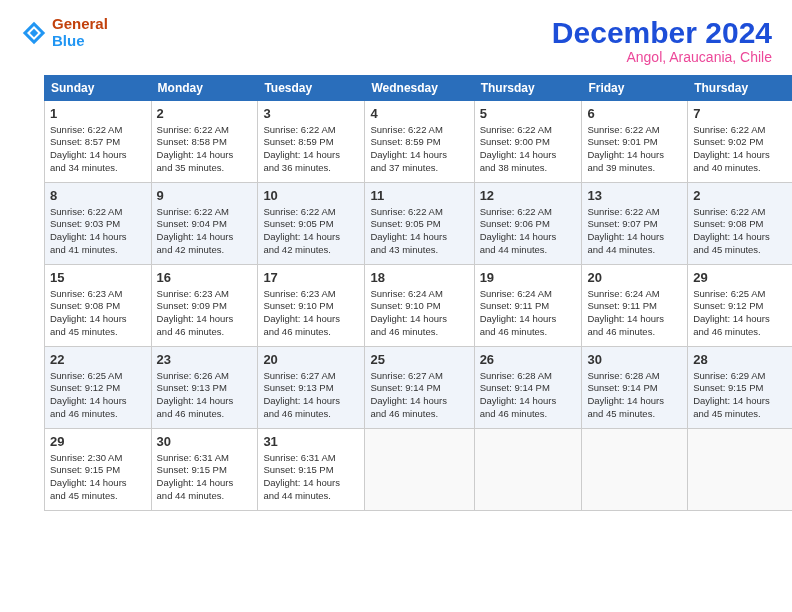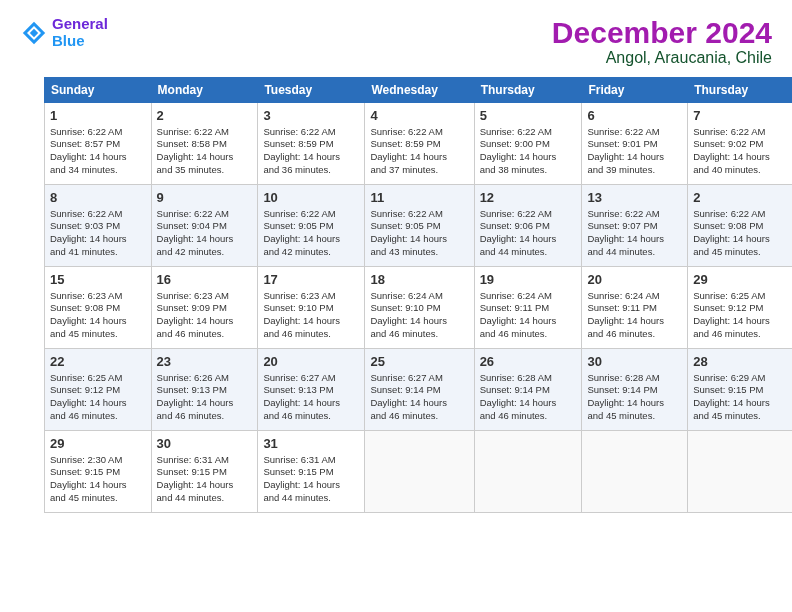--- a/index.html
+++ b/index.html
@@ -25,38 +25,38 @@
     .logo {
       display: flex;
       align-items: center;
       gap: 4px;
     }
     .logo-text {
       font-size: 15px;
       font-weight: bold;
       line-height: 1.1;
     }
-    .logo-general { color: #6d28d9; }
+    .logo-general { color: #c2410c; }
     .logo-blue { color: #2196F3; }
     .logo-icon {
       width: 28px;
       height: 28px;
     }
     .title-block {
       text-align: right;
     }
     .month-title {
       font-size: 30px;
       font-weight: bold;
-      color: #a21caf;
+      color: #1d4ed8;
       line-height: 1.1;
     }
     .subtitle {
-      font-size: 16px;
-      color: #14532d;
+      font-size: 14px;
+      color: #ec4899;
     }
     table {
       width: 100%;
       border-collapse: collapse;
       font-size: 10px;
       margin-left: 24px;
     }
     thead th {
       background-color: #2a6ebb;
       color: white;

